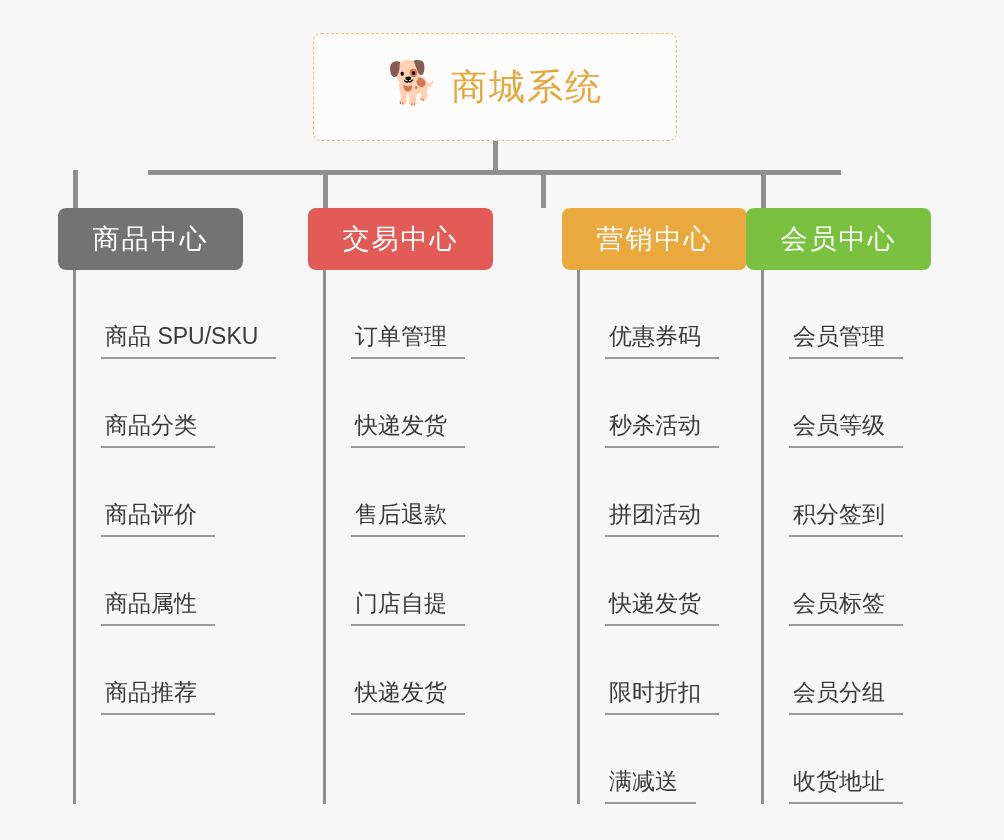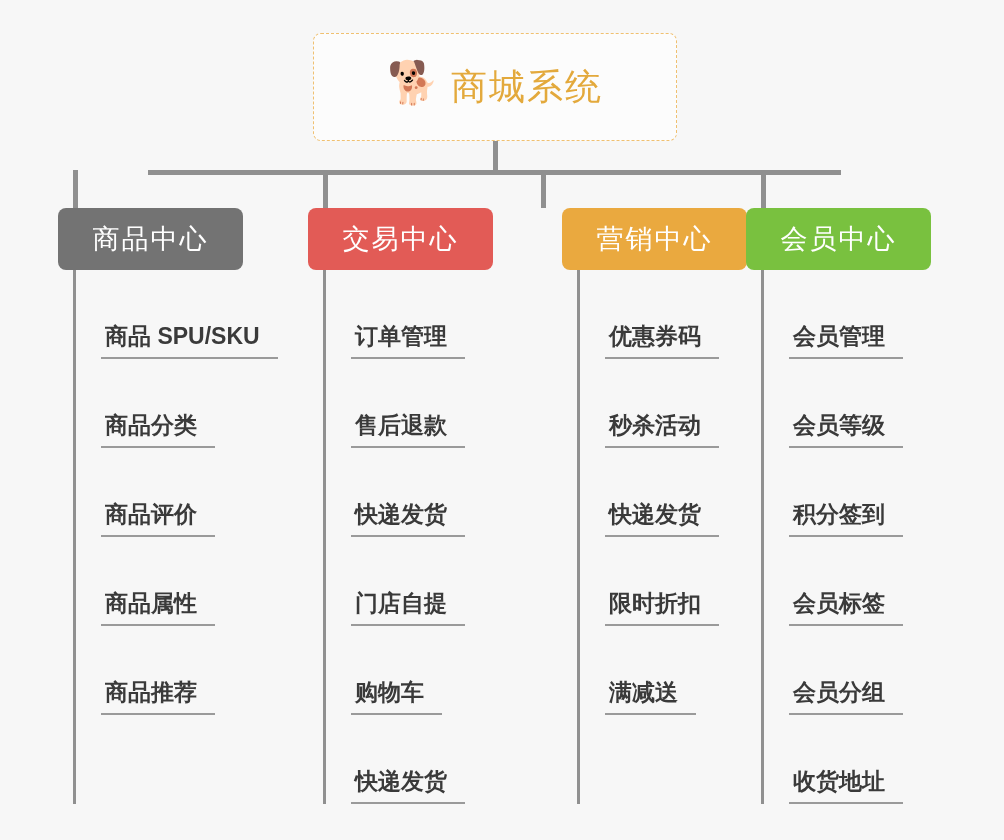--- a/index.html
+++ b/index.html
@@ -110,21 +110,20 @@
     top: 62px;
     width: 260px;
   }
   .item {
     position: relative;
     height: 89px;
     box-sizing: border-box;
     display: flex;
     align-items: flex-end;
     padding-left: 32px;
-    font-weight: bold;
   }
   .item-label {
     font-size: 23px;
     color: #3a3a3a;
     line-height: 1;
     padding-bottom: 9px;
     white-space: nowrap;
     border-bottom: 2px solid #9a9a9a;
     padding-left: 4px;
     padding-right: 18px;
@@ -167,45 +166,45 @@
         </div>
       </div>
       <div class="column" style="left: 308px; width: 199px; text-align: right;">
         <div class="cat-box" style="background: rgb(226, 91, 86); width: 185px;">交易中心</div>
         <div class="spine" style="height: 534px;"></div>
         <div class="items">
           <div class="item">
             <span class="item-label">订单管理</span>
           </div>
           <div class="item">
+            <span class="item-label">快递发货</span>
+          </div>
+          <div class="item">
             <span class="item-label">售后退款</span>
           </div>
           <div class="item">
-            <span class="item-label">快递发货</span>
-          </div>
-          <div class="item">
             <span class="item-label">门店自提</span>
-          </div>
-          <div class="item">
-            <span class="item-label">购物车</span>
           </div>
           <div class="item">
             <span class="item-label">快递发货</span>
           </div>
         </div>
       </div>
       <div class="column" style="left: 526px; width: 185px; margin-left: 36px;">
         <div class="cat-box" style="background: rgb(234, 169, 63); width: 185px;">营销中心</div>
         <div class="spine" style="height: 534px;"></div>
         <div class="items">
           <div class="item">
             <span class="item-label">优惠券码</span>
           </div>
           <div class="item">
             <span class="item-label">秒杀活动</span>
+          </div>
+          <div class="item">
+            <span class="item-label">拼团活动</span>
           </div>
           <div class="item">
             <span class="item-label">快递发货</span>
           </div>
           <div class="item">
             <span class="item-label">限时折扣</span>
           </div>
           <div class="item">
             <span class="item-label">满减送</span>
           </div>

